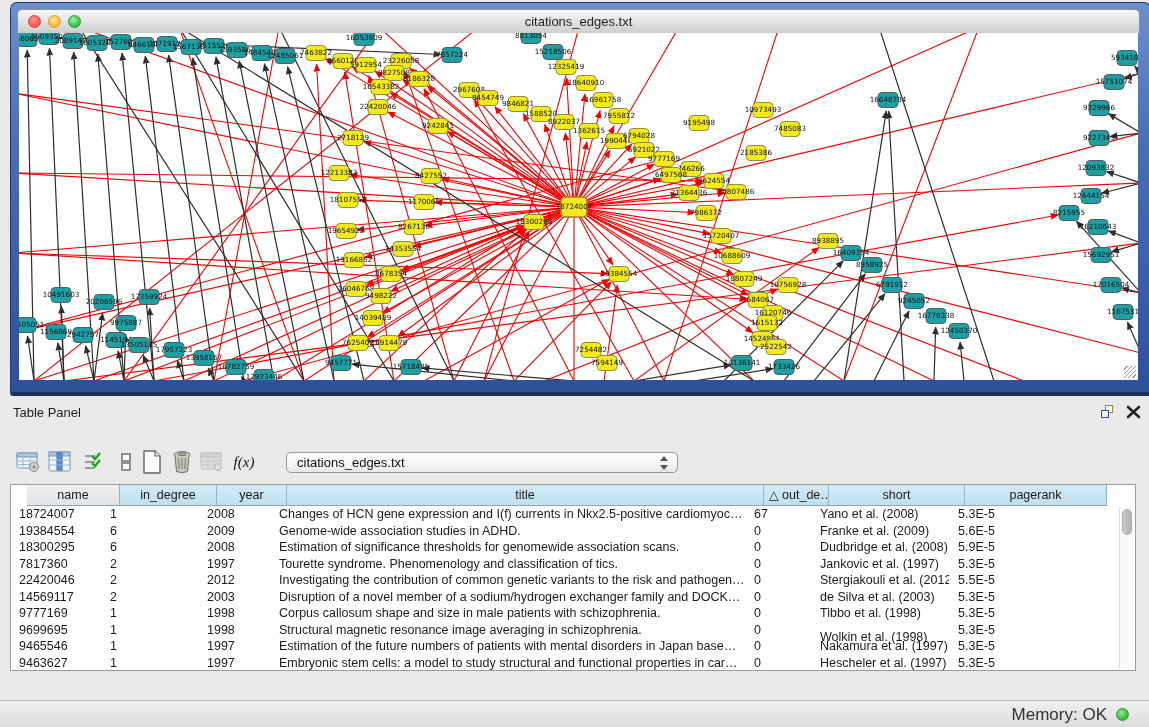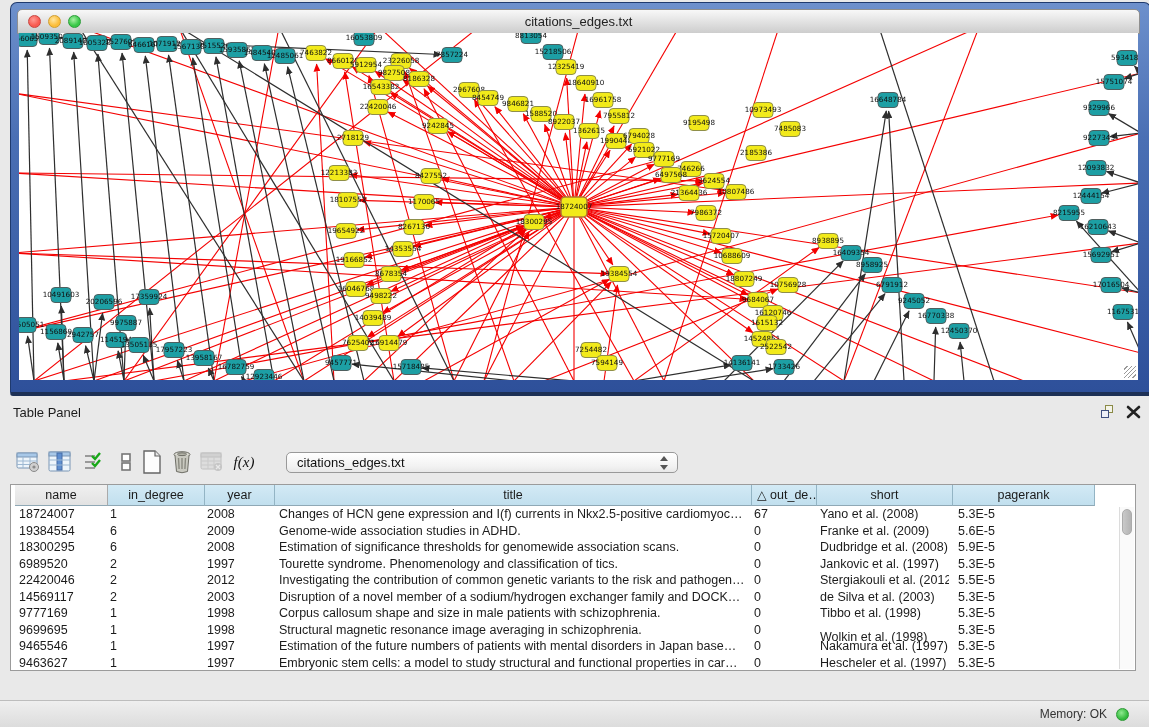--- a/index.html
+++ b/index.html
@@ -41,21 +41,21 @@
     background:linear-gradient(180deg,#ffffff,#f2f2f2 70%,#e8e8e8);border:1px solid #999;border-radius:5px;
     font-size:13px;color:#111;line-height:19px;padding-left:10px;cursor:pointer;}
   .select-arrows{position:absolute;right:8px;top:2px;width:9px;height:16px;}
   .select-arrows .up{position:absolute;left:0;top:1px;width:0;height:0;
     border-left:4.5px solid transparent;border-right:4.5px solid transparent;border-bottom:5px solid #555;}
   .select-arrows .down{position:absolute;left:0;bottom:1px;width:0;height:0;
     border-left:4.5px solid transparent;border-right:4.5px solid transparent;border-top:5px solid #555;}
 
   .data-table{position:absolute;left:10px;top:484px;width:1126px;height:187px;box-sizing:border-box;
     background:#fff;border:1px solid #9b9b9b;}
-  .thead{position:absolute;left:4px;top:0;height:26px;width:1080px;display:flex;}
+  .thead{position:absolute;left:16px;top:0;height:26px;width:1080px;display:flex;}
   .th{box-sizing:border-box;height:21px;line-height:20px;font-size:12.5px;color:#1a1a1a;text-align:center;
     background:linear-gradient(180deg,#d3eaf5,#c1dfee);border-right:1px solid #93b4c4;border-bottom:1px solid #8fa8b5;
     overflow:hidden;white-space:nowrap;cursor:pointer;}
   .th.gray{background:linear-gradient(180deg,#f0f0f0,#e2e2e2);border-right:1px solid #aaa;}
   .th.sorted{text-align:right;padding-left:5px;}
   .rows{position:absolute;left:0;top:21px;width:1080px;}
   .tr{position:relative;height:16.5px;display:flex;cursor:default;}
   .td{box-sizing:border-box;height:16.5px;line-height:16.5px;font-size:12.5px;color:#1b1b1b;
     overflow:hidden;white-space:nowrap;}
   .vscroll{position:absolute;right:1px;top:22px;bottom:1px;width:14px;background:#fafafa;border-left:1px solid #dcdcdc;}
@@ -64,21 +64,21 @@
 
   .tabs{position:absolute;left:427px;top:675px;height:20px;display:flex;}
   .tab{box-sizing:border-box;height:20px;line-height:18px;font-size:12.5px;text-align:center;
     border:1px solid #8e8e8e;border-left:none;background:linear-gradient(180deg,#fdfdfd,#ececec);color:#1a1a1a;cursor:pointer;}
   .tab:first-child{border-left:1px solid #8e8e8e;border-radius:4px 0 0 4px;}
   .tab:last-child{border-radius:0 4px 4px 0;}
   .tab.active{background:linear-gradient(180deg,#969696,#6d6d6d);color:#f4f4f4;border-color:#6d6d6d;}
 
   .statusbar{position:absolute;left:0;top:700px;width:1149px;height:27px;
     background:linear-gradient(180deg,#efefef,#dcdcdc);border-top:1px solid #bdbdbd;box-sizing:border-box;}
-  .memory-label{position:absolute;right:42px;top:0;height:27px;line-height:27px;font-size:12px;color:#333;margin-left:28px;}
+  .memory-label{position:absolute;right:42px;top:0;height:27px;line-height:27px;font-size:17px;color:#333;margin-left:28px;}
   .memory-dot{position:absolute;right:20px;top:7px;width:13px;height:13px;border-radius:50%;
     background:radial-gradient(circle at 40% 35%,#8fe98f,#32b93c 65%);border:1px solid #2a9a33;box-sizing:border-box;cursor:pointer;}
 </style>
 </head>
 <body>
 
 <div class="screen">
 
   <div class="net-window">
     <div class="titlebar">
@@ -835,21 +835,21 @@
         <div class="tr">
           <div class="td" style="width: 93px; padding-left: 8px;">18300295</div>
           <div class="td" style="width: 97px; padding-left: 6px;">6</div>
           <div class="td" style="width: 70px; padding-left: 6px;">2008</div>
           <div class="td" style="width: 477px; padding-left: 8px;">Estimation of significance thresholds for genomewide association scans.</div>
           <div class="td" style="width: 65px; padding-left: 6px;">0</div>
           <div class="td" style="width: 136px; padding-left: 7px;">Dudbridge et al. (2008)</div>
           <div class="td" style="width: 142px; padding-left: 9px;">5.9E-5</div>
         </div>
         <div class="tr">
-          <div class="td" style="width: 93px; padding-left: 8px;">6989520</div>
+          <div class="td" style="width: 93px; padding-left: 8px;">7817360</div>
           <div class="td" style="width: 97px; padding-left: 6px;">2</div>
           <div class="td" style="width: 70px; padding-left: 6px;">1997</div>
           <div class="td" style="width: 477px; padding-left: 8px;">Tourette syndrome. Phenomenology and classification of tics.</div>
           <div class="td" style="width: 65px; padding-left: 6px;">0</div>
           <div class="td" style="width: 136px; padding-left: 7px;">Jankovic et al. (1997)</div>
           <div class="td" style="width: 142px; padding-left: 9px;">5.3E-5</div>
         </div>
         <div class="tr">
           <div class="td" style="width: 93px; padding-left: 8px;">22420046</div>
           <div class="td" style="width: 97px; padding-left: 6px;">2</div>

